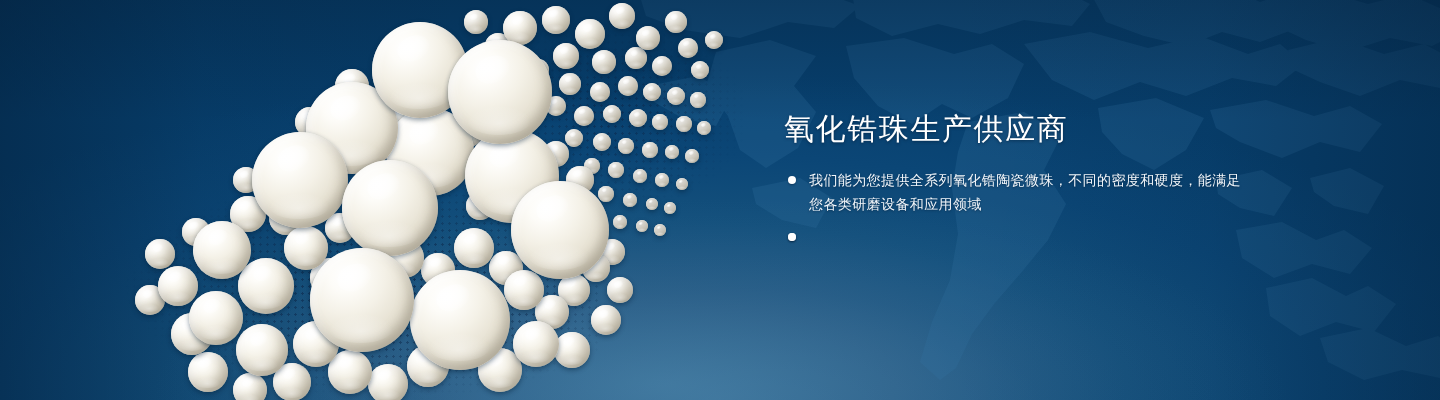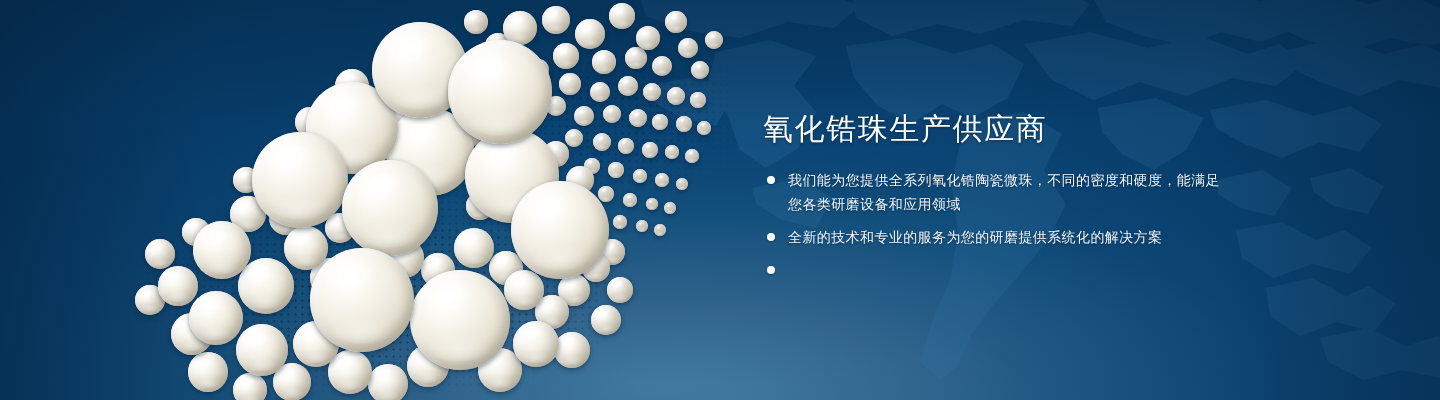--- a/index.html
+++ b/index.html
@@ -85,21 +85,21 @@
   .bead::before{
     content:"";
     position:absolute;
     left:18%; bottom:9%;
     width:62%; height:28%;
     border-radius:50%;
     background:radial-gradient(ellipse at 50% 60%, rgba(255,255,255,.40) 0%, rgba(255,255,255,0) 72%);
   }
 
   
-  .copy{ position:absolute; left:763px; top:112px; width:470px; }
+  .copy{ position:absolute; left:784px; top:112px; width:470px; }
   .headline{
     margin:0 0 22px 0;
     color:#ffffff;
     font-size:30px;
     font-weight:400;
     letter-spacing:1.6px;
     line-height:34px;
     text-shadow:0 1px 3px rgba(2,24,48,.55);
     white-space:nowrap;
   }
@@ -262,21 +262,20 @@
 
   <div class="copy">
     <h1 class="headline">氧化锆珠生产供应商</h1>
     <ul class="bullets">
       <li class="bullet">
         <span class="dot"></span>
         <span>我们能为您提供全系列氧化锆陶瓷微珠，不同的密度和硬度，能满足您各类研磨设备和应用领域</span>
       </li>
       <li class="bullet">
         <span class="dot"></span>
-        <span>全新的技术和专业的服务为您的研磨提供系统化的解决方案</span>
       </li>
       <li class="bullet">
         <span class="dot"></span>
       </li>
     </ul>
   </div>
 
 </div>
 
 </body></html>

